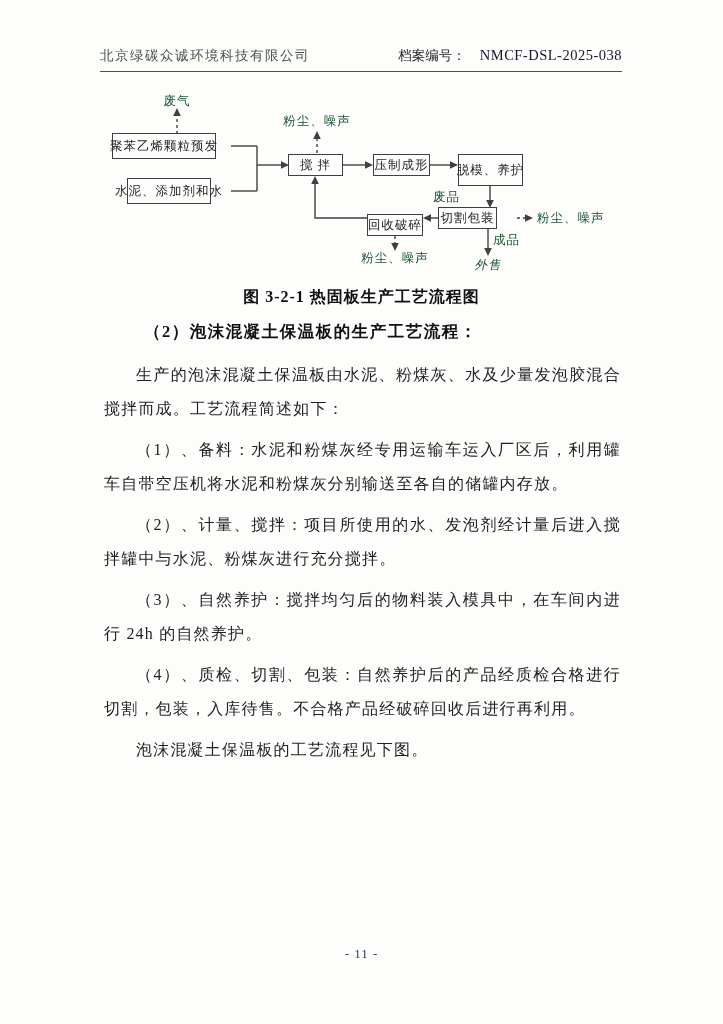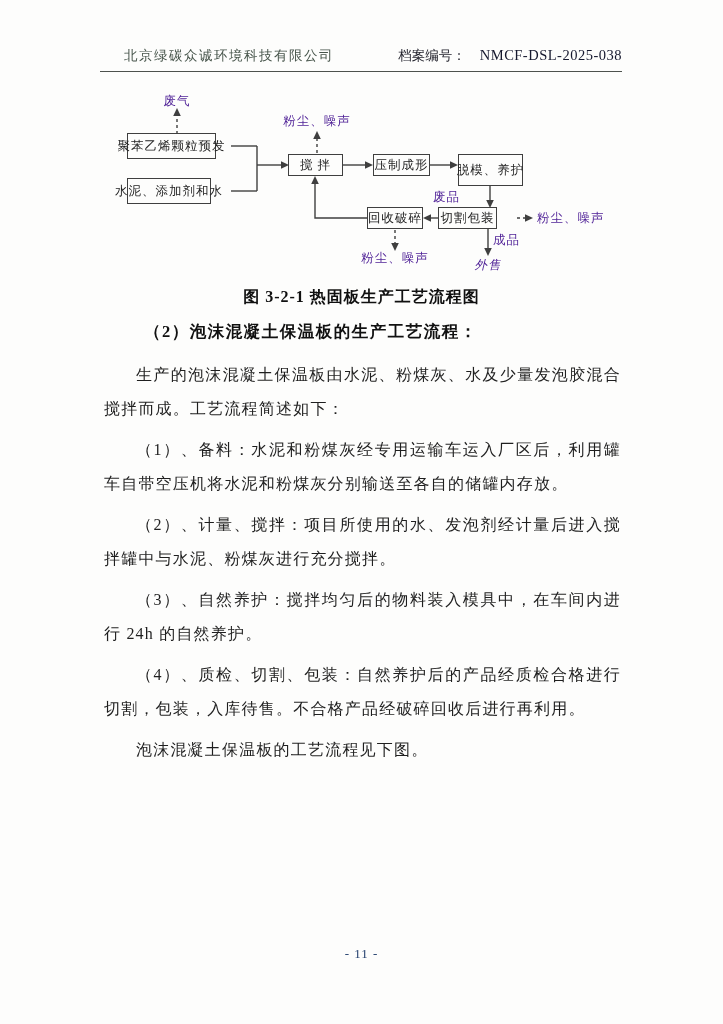--- a/index.html
+++ b/index.html
@@ -9,33 +9,33 @@
     background:#fdfdfc; overflow:hidden;
     font-family:"Liberation Serif","DejaVu Serif",serif;
     color:#1f1f1f;
   }
   
   .header {
     position:absolute; left:100px; top:47px; width:522px;
     display:flex; justify-content:space-between; align-items:baseline;
     padding-bottom:6px; border-bottom:1.5px solid #4d524d;
   }
-  .company { font-size:13.5px; letter-spacing:1.5px; color:#46544a;margin-left:24px; }
+  .company { font-size:13.5px; letter-spacing:1.5px; color:#46544a; }
   .archive { font-size:13.5px; color:#23232d; }
   .archive .num { margin-left:14px; font-size:14.5px; letter-spacing:.5px; color:#15182e; }
   
   .flowchart { position:absolute; left:100px; top:88px; width:523px; height:197px; }
   .flowchart svg { position:absolute; left:0; top:0; }
   .fc-box {
     position:absolute; border:1px solid #3f3f3f; background:#fdfdfc;
     display:flex; align-items:center; justify-content:center;
     font-size:12.5px; letter-spacing:1px; color:#232323; white-space:nowrap;
   }
   .fc-label {
-    position:absolute; font-size:12.5px; letter-spacing:1px; color:#4c1d95; white-space:nowrap;
+    position:absolute; font-size:12.5px; letter-spacing:1px; color:#14532d; white-space:nowrap;
   }
   .fc-label.center { text-align:center; }
   
   .caption {
     position:absolute; left:100px; top:287px; width:523px; text-align:center;
     font-weight:bold; font-size:16px; letter-spacing:1px; color:#101010;
   }
   .content { position:absolute; left:104px; top:320px; width:517px; }
   .content .heading {
     font-weight:bold; font-size:16.5px; line-height:24px;
@@ -99,26 +99,26 @@
         <polygon points="323,130 331,126.2 331,133.8"></polygon>
         <polygon points="215,88 211.2,96 218.8,96"></polygon>
         <polygon points="388,168 384.2,160 391.8,160"></polygon>
         <polygon points="77,20 73.2,28 80.8,28"></polygon>
         <polygon points="217,43 213.2,51 220.8,51"></polygon>
         <polygon points="295,163 291.2,155 298.8,155"></polygon>
         <polygon points="433,130 425,126.2 425,133.8"></polygon>
       </g>
     </svg>
 
-    <div class="fc-box" style="left:27px; top:45px; width:89px; height:26px;">聚苯乙烯颗粒预发</div>
+    <div class="fc-box" style="left:12px; top:45px; width:104px; height:26px;">聚苯乙烯颗粒预发</div>
     <div class="fc-box" style="left:27px; top:90px; width:84px; height:26px;">水泥、添加剂和水</div>
     <div class="fc-box" style="left:188px; top:66px; width:55px; height:22px;">搅 拌</div>
     <div class="fc-box" style="left:273px; top:66px; width:57px; height:22px;">压制成形</div>
     <div class="fc-box" style="left:358px; top:66px; width:65px; height:32px;">脱模、养护</div>
-    <div class="fc-box" style="left:267px; top:119px; width:56px; height:22px;">回收破碎</div>
+    <div class="fc-box" style="left:267px; top:126px; width:56px; height:22px;">回收破碎</div>
     <div class="fc-box" style="left:338px; top:119px; width:59px; height:22px;">切割包装</div>
 
     <div class="fc-label center" style="left:52px; top:5px; width:50px;">废气</div>
     <div class="fc-label center" style="left:176px; top:25px; width:82px;">粉尘、噪声</div>
     <div class="fc-label" style="left:333px; top:101px;">废品</div>
     <div class="fc-label center" style="left:253px; top:162px; width:84px;">粉尘、噪声</div>
     <div class="fc-label" style="left:437px; top:122px;">粉尘、噪声</div>
     <div class="fc-label" style="left:393px; top:144px;">成品</div>
     <div class="fc-label center" style="left:366px; top:169px; width:44px;font-style:italic;">外售</div>
   </div>

